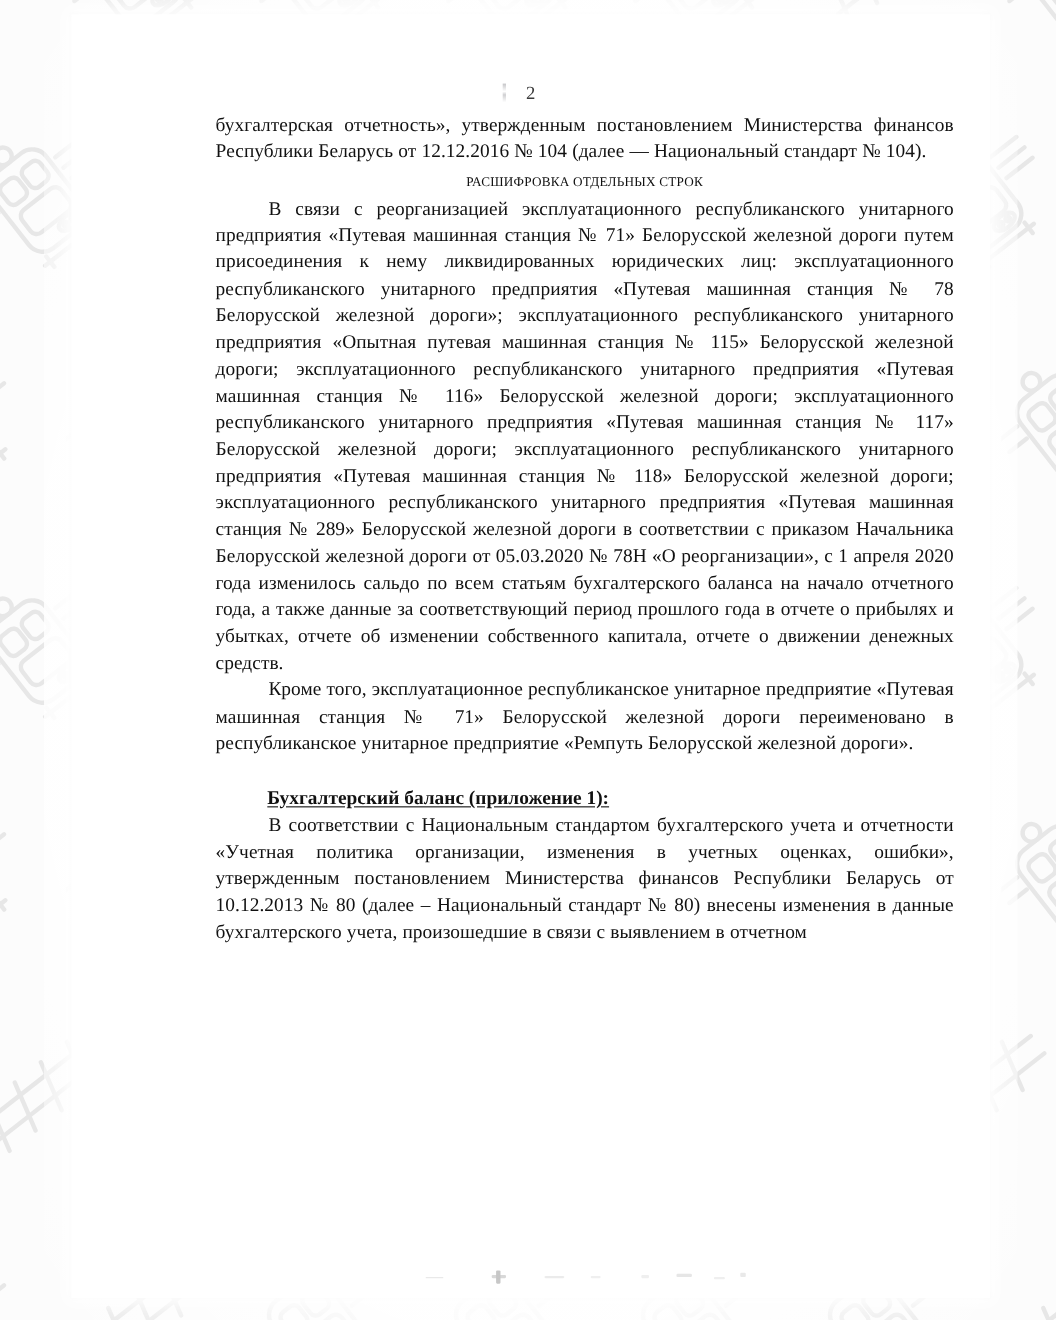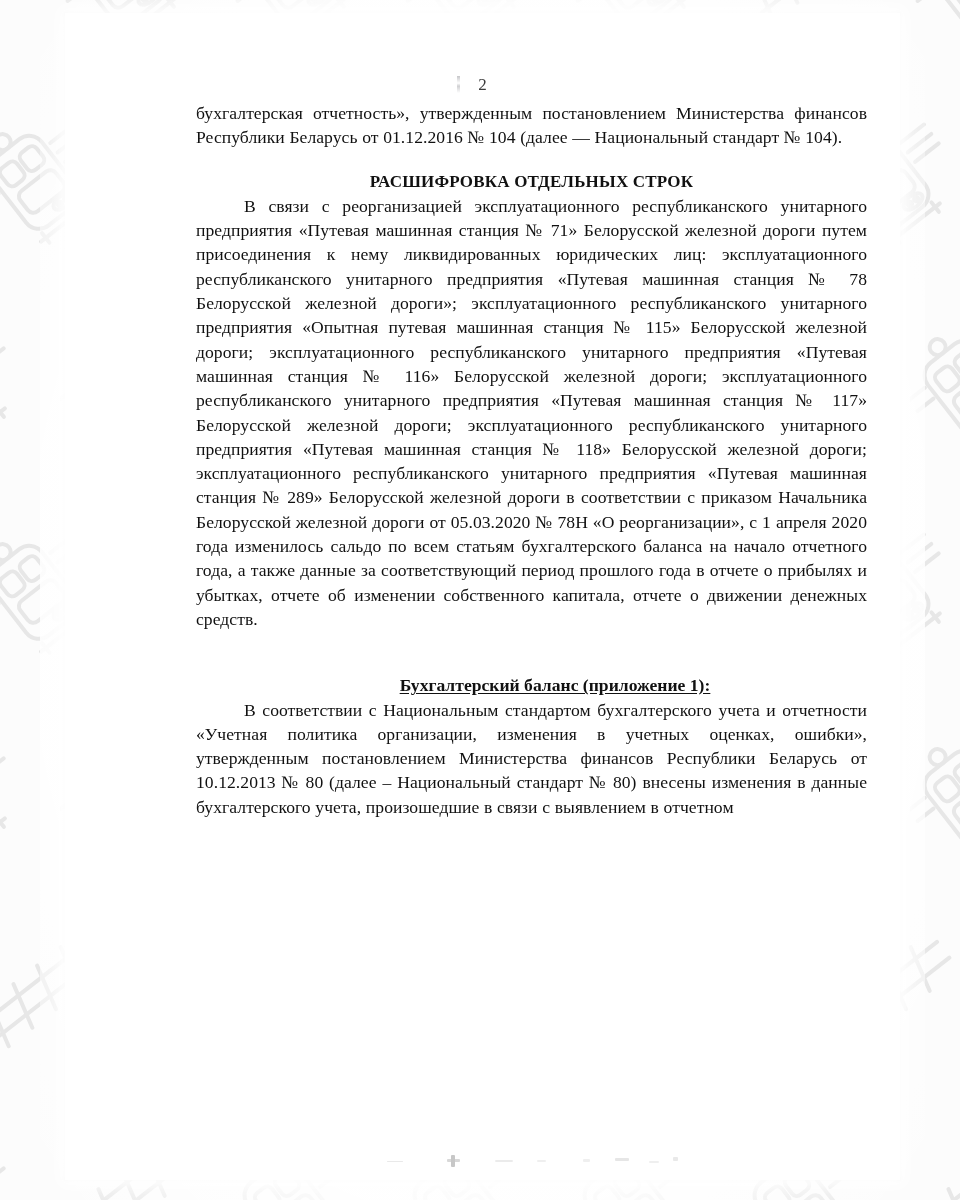--- a/index.html
+++ b/index.html
@@ -100,36 +100,36 @@
     line-height: 24.3px;
     text-align: justify;
     text-justify: inter-word;
     text-indent: 0;
     letter-spacing: 0.05px;
     word-spacing: 0.2px;
   }
   p.para.indent { text-indent: 48px; }
 
   h1.center-title {
-    margin: 20px 0 0 0;
-    font-size: 17px;
+    margin: 3px 0 0 0;
+    font-size: 12px;
     line-height: 24.3px;
-    font-weight: bold;
+    font-weight: normal;
     text-align: center;
     text-transform: uppercase;
     letter-spacing: 0.2px;
   }
   h1.center-title span { display: block; }
 
   h2.sub-head {
-    margin: 42px 0 0 47px;
+    margin: 26px 0 0 47px;
     font-size: 17.6px;
     line-height: 24.3px;
     font-weight: bold;
-    text-align: center;
+    text-align: left;
     text-decoration: underline;
     text-underline-offset: 2px;
   }
   .after-head { margin-top: 11px; }
 
   
   .foot-smudge {
     position: absolute;
     left: 322px;
     top: 1140px;
@@ -881,27 +881,28 @@
 <div id="page-glow"></div>
 
 <div id="page-sheet">
   <div id="doc">
 
     <div class="folio-speck"></div>
     <div class="folio">2</div>
 
     <div class="body-block">
 
-      <p class="para">бухгалтерская отчетность», утвержденным постановлением Министерства финансов Республики Беларусь от 01.12.2016 № 104 (далее — Национальный стандарт № 104).</p>
+      <p class="para">бухгалтерская отчетность», утвержденным постановлением Министерства финансов Республики Беларусь от 12.12.2016 № 104 (далее — Национальный стандарт № 104).</p>
 
       <h1 class="center-title">
         <span>РАСШИФРОВКА ОТДЕЛЬНЫХ СТРОК</span>
       </h1>
 
       <p class="para indent">В связи с реорганизацией эксплуатационного республиканского унитарного предприятия «Путевая машинная станция № 71» Белорусской железной дороги путем присоединения к нему ликвидированных юридических лиц: эксплуатационного республиканского унитарного предприятия «Путевая машинная станция № 78 Белорусской железной дороги»; эксплуатационного республиканского унитарного предприятия «Опытная путевая машинная станция № 115» Белорусской железной дороги; эксплуатационного республиканского унитарного предприятия «Путевая машинная станция № 116» Белорусской железной дороги; эксплуатационного республиканского унитарного предприятия «Путевая машинная станция № 117» Белорусской железной дороги; эксплуатационного республиканского унитарного предприятия «Путевая машинная станция № 118» Белорусской железной дороги; эксплуатационного республиканского унитарного предприятия «Путевая машинная станция № 289» Белорусской железной дороги в соответствии с приказом Начальника Белорусской железной дороги от 05.03.2020 № 78Н «О реорганизации», с 1 апреля 2020 года изменилось сальдо по всем статьям бухгалтерского баланса на начало отчетного года, а также данные за соответствующий период прошлого года в отчете о прибылях и убытках, отчете об изменении собственного капитала, отчете о движении денежных средств.</p>
+      <p class="para indent">Кроме того, эксплуатационное республиканское унитарное предприятие «Путевая машинная станция № 71» Белорусской железной дороги переименовано в республиканское унитарное предприятие «Ремпуть Белорусской железной дороги».</p>
 
       <h2 class="sub-head">Бухгалтерский баланс (приложение 1):</h2>
 
       <p class="para indent after-head">В соответствии с Национальным стандартом бухгалтерского учета и отчетности «Учетная политика организации, изменения в учетных оценках, ошибки», утвержденным постановлением Министерства финансов Республики Беларусь от 10.12.2013 № 80 (далее – Национальный стандарт № 80) внесены изменения в данные бухгалтерского учета, произошедшие в связи с выявлением в отчетном</p>
 
     </div>
 
     <div class="foot-smudge">
       <div class="m" style="left:64px;  top:2px;  width:4px;  height:12px;"></div>
       <div class="m" style="left:60px;  top:6px;  width:13px; height:3px;  opacity:.7;"></div>

